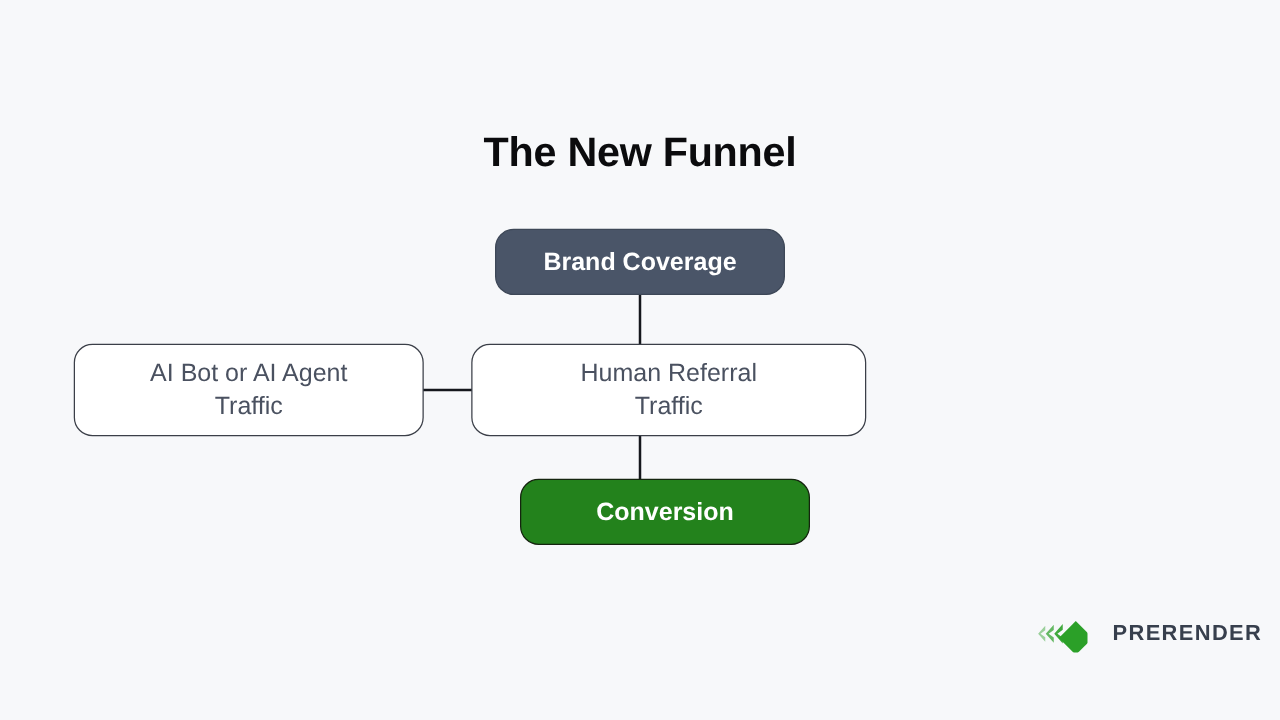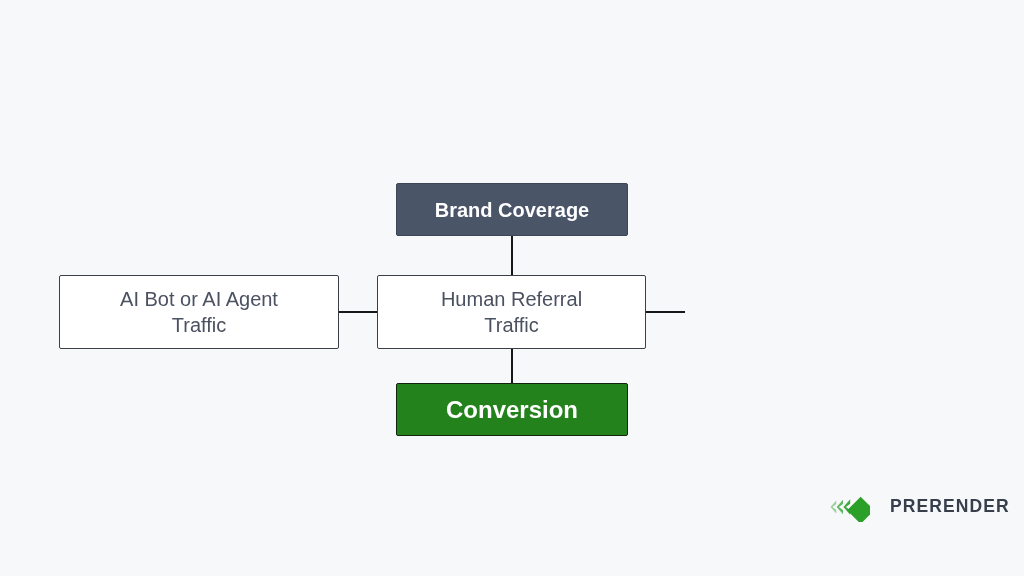--- a/index.html
+++ b/index.html
@@ -35,43 +35,44 @@
   }
 
   
   .node {
     position: absolute;
     box-sizing: border-box;
     display: flex;
     align-items: center;
     justify-content: center;
     text-align: center;
-    border-radius: 2px;
+    border-radius: 15px;
     line-height: 1.3;
   }
   .node-plain {
     background: #ffffff;
     border: 1.4px solid #3b3f48;
     color: #4a5160;
     font-size: 20px;
     font-weight: 400;
   }
   .node-dark {
     background: #4a5568;
     border: 1.4px solid #3d4757;
     color: #ffffff;
     font-size: 20px;
     font-weight: bold;
   }
   .node-green {
     background: #23821c;
     border: 1.6px solid #15240f;
     color: #ffffff;
-    font-size: 24px;
-    font-weight: bold;
+    font-size: 20px;
+    font-weight: bold;
+    margin-left: 20px;
   }
   .node-label {
     display: block;
     padding: 0 10px;
     white-space: pre-line;
   }
 
   
   #node-brand-coverage {
     left: 396px;
@@ -81,21 +82,21 @@
   }
   #node-ai-traffic {
     left: 59px;
     top: 275px;
     width: 280px;
     height: 74px;
   }
   #node-human-referral {
     left: 377px;
     top: 275px;
-    width: 269px;
+    width: 316px;
     height: 74px;
   }
   #node-branded-indirect {
     left: 683px;
     top: 275px;
     width: 261px;
     height: 74px;
   }
   #node-conversion {
     left: 396px;
@@ -157,20 +158,21 @@
     letter-spacing: 1.1px;
     color: #373f4d;
     line-height: 1;
   }
 </style>
 </head>
 <body>
 
 <div id="stage">
 
+  <div id="page-title">The New Funnel</div>
 
   <div class="connector connector-v" id="connector-brand-to-human"></div>
   <div class="connector connector-v" id="connector-human-to-conversion"></div>
   <div class="connector connector-h" id="connector-ai-to-human"></div>
   <div class="connector connector-h" id="connector-human-to-branded"></div>
 
   <div class="node node-dark" id="node-brand-coverage">
     <span class="node-label">Brand Coverage</span>
   </div>
 

